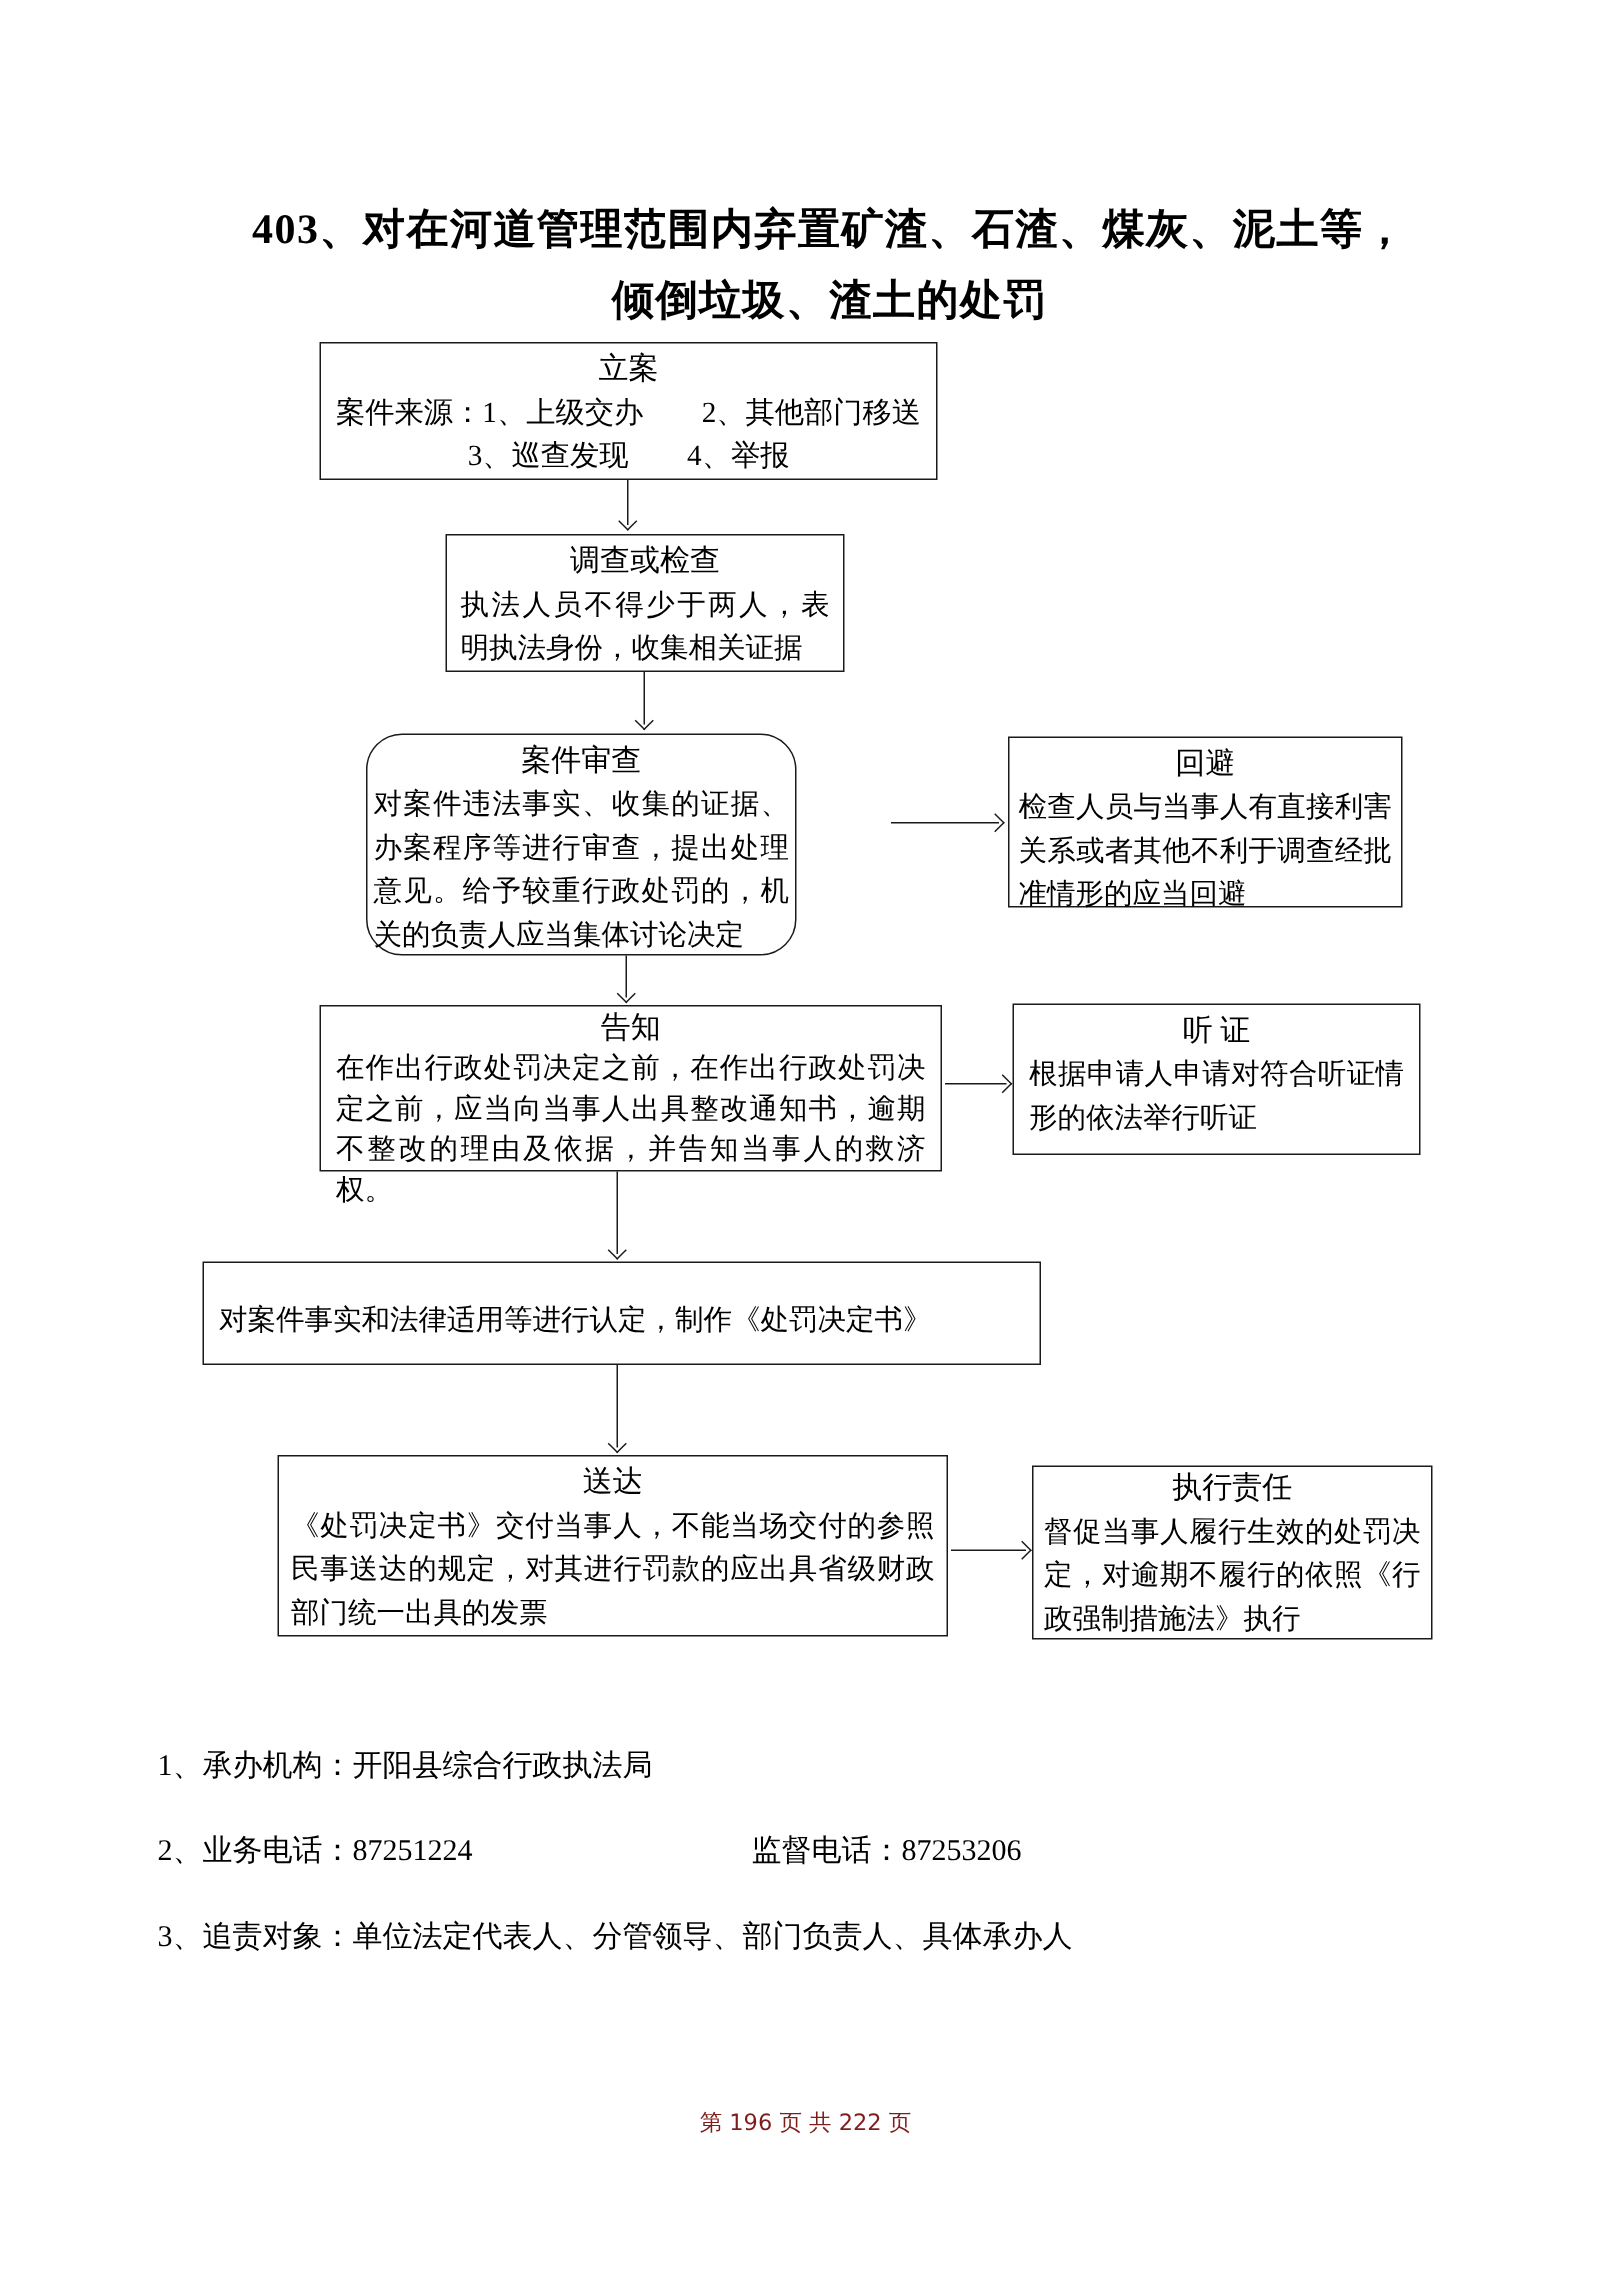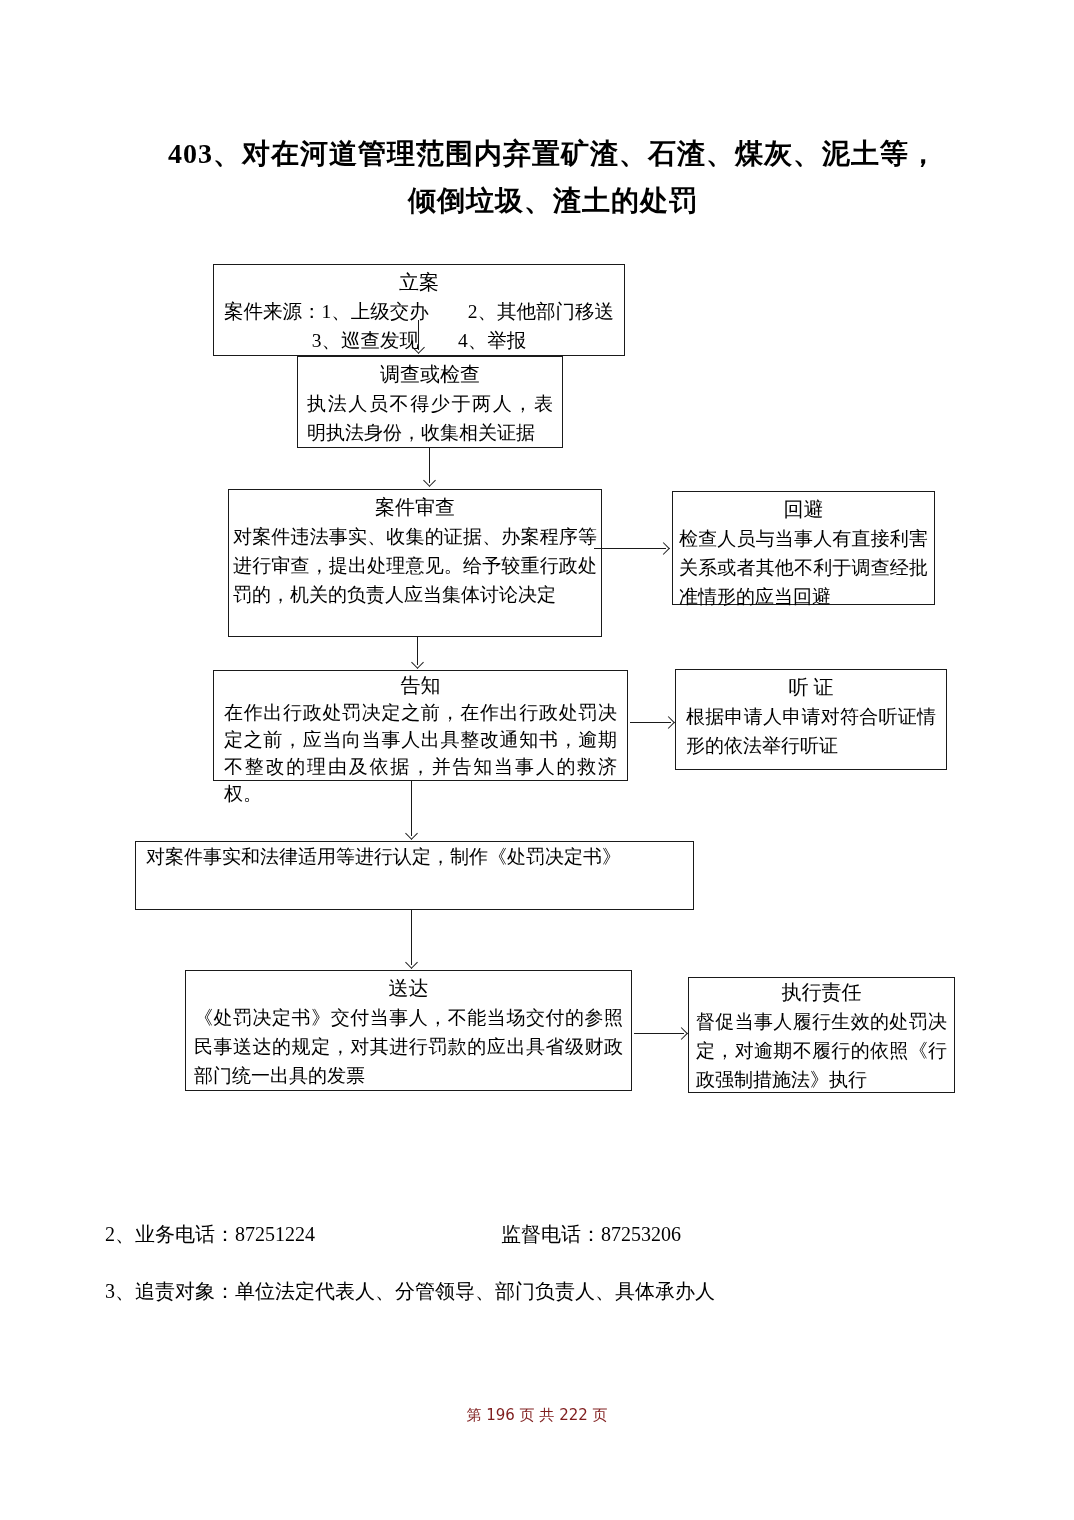--- a/index.html
+++ b/index.html
@@ -85,53 +85,53 @@
 </head>
 <body>
 
 <div class="page">
 
   <div class="doc-title">
     <div>403、对在河道管理范围内弃置矿渣、石渣、煤灰、泥土等，</div>
     <div>倾倒垃圾、渣土的处罚</div>
   </div>
 
-  <div class="box" style="left:213px;top:228px;width:412px;height:92px;margin-top:36px;">
+  <div class="box" style="left:213px;top:228px;width:412px;height:92px;">
     <div class="box-title">立案</div>
     <div class="box-line" style="padding-left:10px;">案件来源：1、上级交办　　2、其他部门移送</div>
     <div class="box-line centered">3、巡查发现　　4、举报</div>
   </div>
 
   <div class="box" style="left:297px;top:356px;width:266px;height:92px;">
     <div class="box-title">调查或检查</div>
     <div class="box-body" style="padding:0 9px;">执法人员不得少于两人，表明执法身份，收集相关证据</div>
   </div>
 
-  <div class="box" style="left:228px;top:489px;width:374px;height:148px;">
+  <div class="box" style="left:244px;top:489px;width:287px;height:148px;border-radius:24px;">
     <div class="box-title">案件审查</div>
     <div class="box-body" style="padding:0 4px;">对案件违法事实、收集的证据、办案程序等进行审查，提出处理意见。给予较重行政处罚的，机关的负责人应当集体讨论决定</div>
   </div>
 
   <div class="box" style="left:672px;top:491px;width:263px;height:114px;">
     <div class="box-title">回避</div>
     <div class="box-body" style="padding:0 6px;">检查人员与当事人有直接利害关系或者其他不利于调查经批准情形的应当回避</div>
   </div>
 
   <div class="box" style="left:213px;top:670px;width:415px;height:111px;">
     <div class="box-title" style="padding-top:1px;line-height:27px;">告知</div>
     <div class="box-body" style="padding:0 10px;line-height:27px;">在作出行政处罚决定之前，在作出行政处罚决定之前，应当向当事人出具整改通知书，逾期不整改的理由及依据，并告知当事人的救济权。</div>
   </div>
 
   <div class="box" style="left:675px;top:669px;width:272px;height:101px;">
     <div class="box-title">听 证</div>
     <div class="box-body" style="padding:0 10px;">根据申请人申请对符合听证情形的依法举行听证</div>
   </div>
 
   <div class="box" style="left:135px;top:841px;width:559px;height:69px;">
-    <div class="box-body" style="padding:0 10px;">对案件事实和法律适用等进行认定，制作《处罚决定书》</div>
+    <div class="box-body" style="padding:0 10px;margin-top:24px;">对案件事实和法律适用等进行认定，制作《处罚决定书》</div>
   </div>
 
   <div class="box" style="left:185px;top:970px;width:447px;height:121px;">
     <div class="box-title">送达</div>
     <div class="box-body" style="padding:0 8px;">《处罚决定书》交付当事人，不能当场交付的参照民事送达的规定，对其进行罚款的应出具省级财政部门统一出具的发票</div>
   </div>
 
   <div class="box" style="left:688px;top:977px;width:267px;height:116px;">
     <div class="box-title" style="padding-top:0;">执行责任</div>
     <div class="box-body" style="padding:0 7px;">督促当事人履行生效的处罚决定，对逾期不履行的依照《行政强制措施法》执行</div>
@@ -140,20 +140,21 @@
   <div class="varrow" style="left:418px;top:320px;height:30px;"></div>
   <div class="varrow" style="left:429px;top:448px;height:35px;"></div>
   <div class="varrow" style="left:417px;top:637px;height:28px;"></div>
   <div class="varrow" style="left:411px;top:781px;height:55px;"></div>
   <div class="varrow" style="left:411px;top:910px;height:55px;"></div>
 
   <div class="harrow" style="left:594px;top:548px;width:72px;"></div>
   <div class="harrow" style="left:630px;top:722px;width:41px;"></div>
   <div class="harrow" style="left:634px;top:1033px;width:50px;"></div>
 
+  <div class="note" style="top:1164px;">1、承办机构：开阳县综合行政执法局</div>
   <div class="note" style="top:1221px;">
     <span>2、业务电话：87251224</span>
     <span class="note-part-b">监督电话：87253206</span>
   </div>
   <div class="note" style="top:1278px;">3、追责对象：单位法定代表人、分管领导、部门负责人、具体承办人</div>
 
   <div class="page-footer">第 196 页 共 222 页</div>
 
 </div>
 

